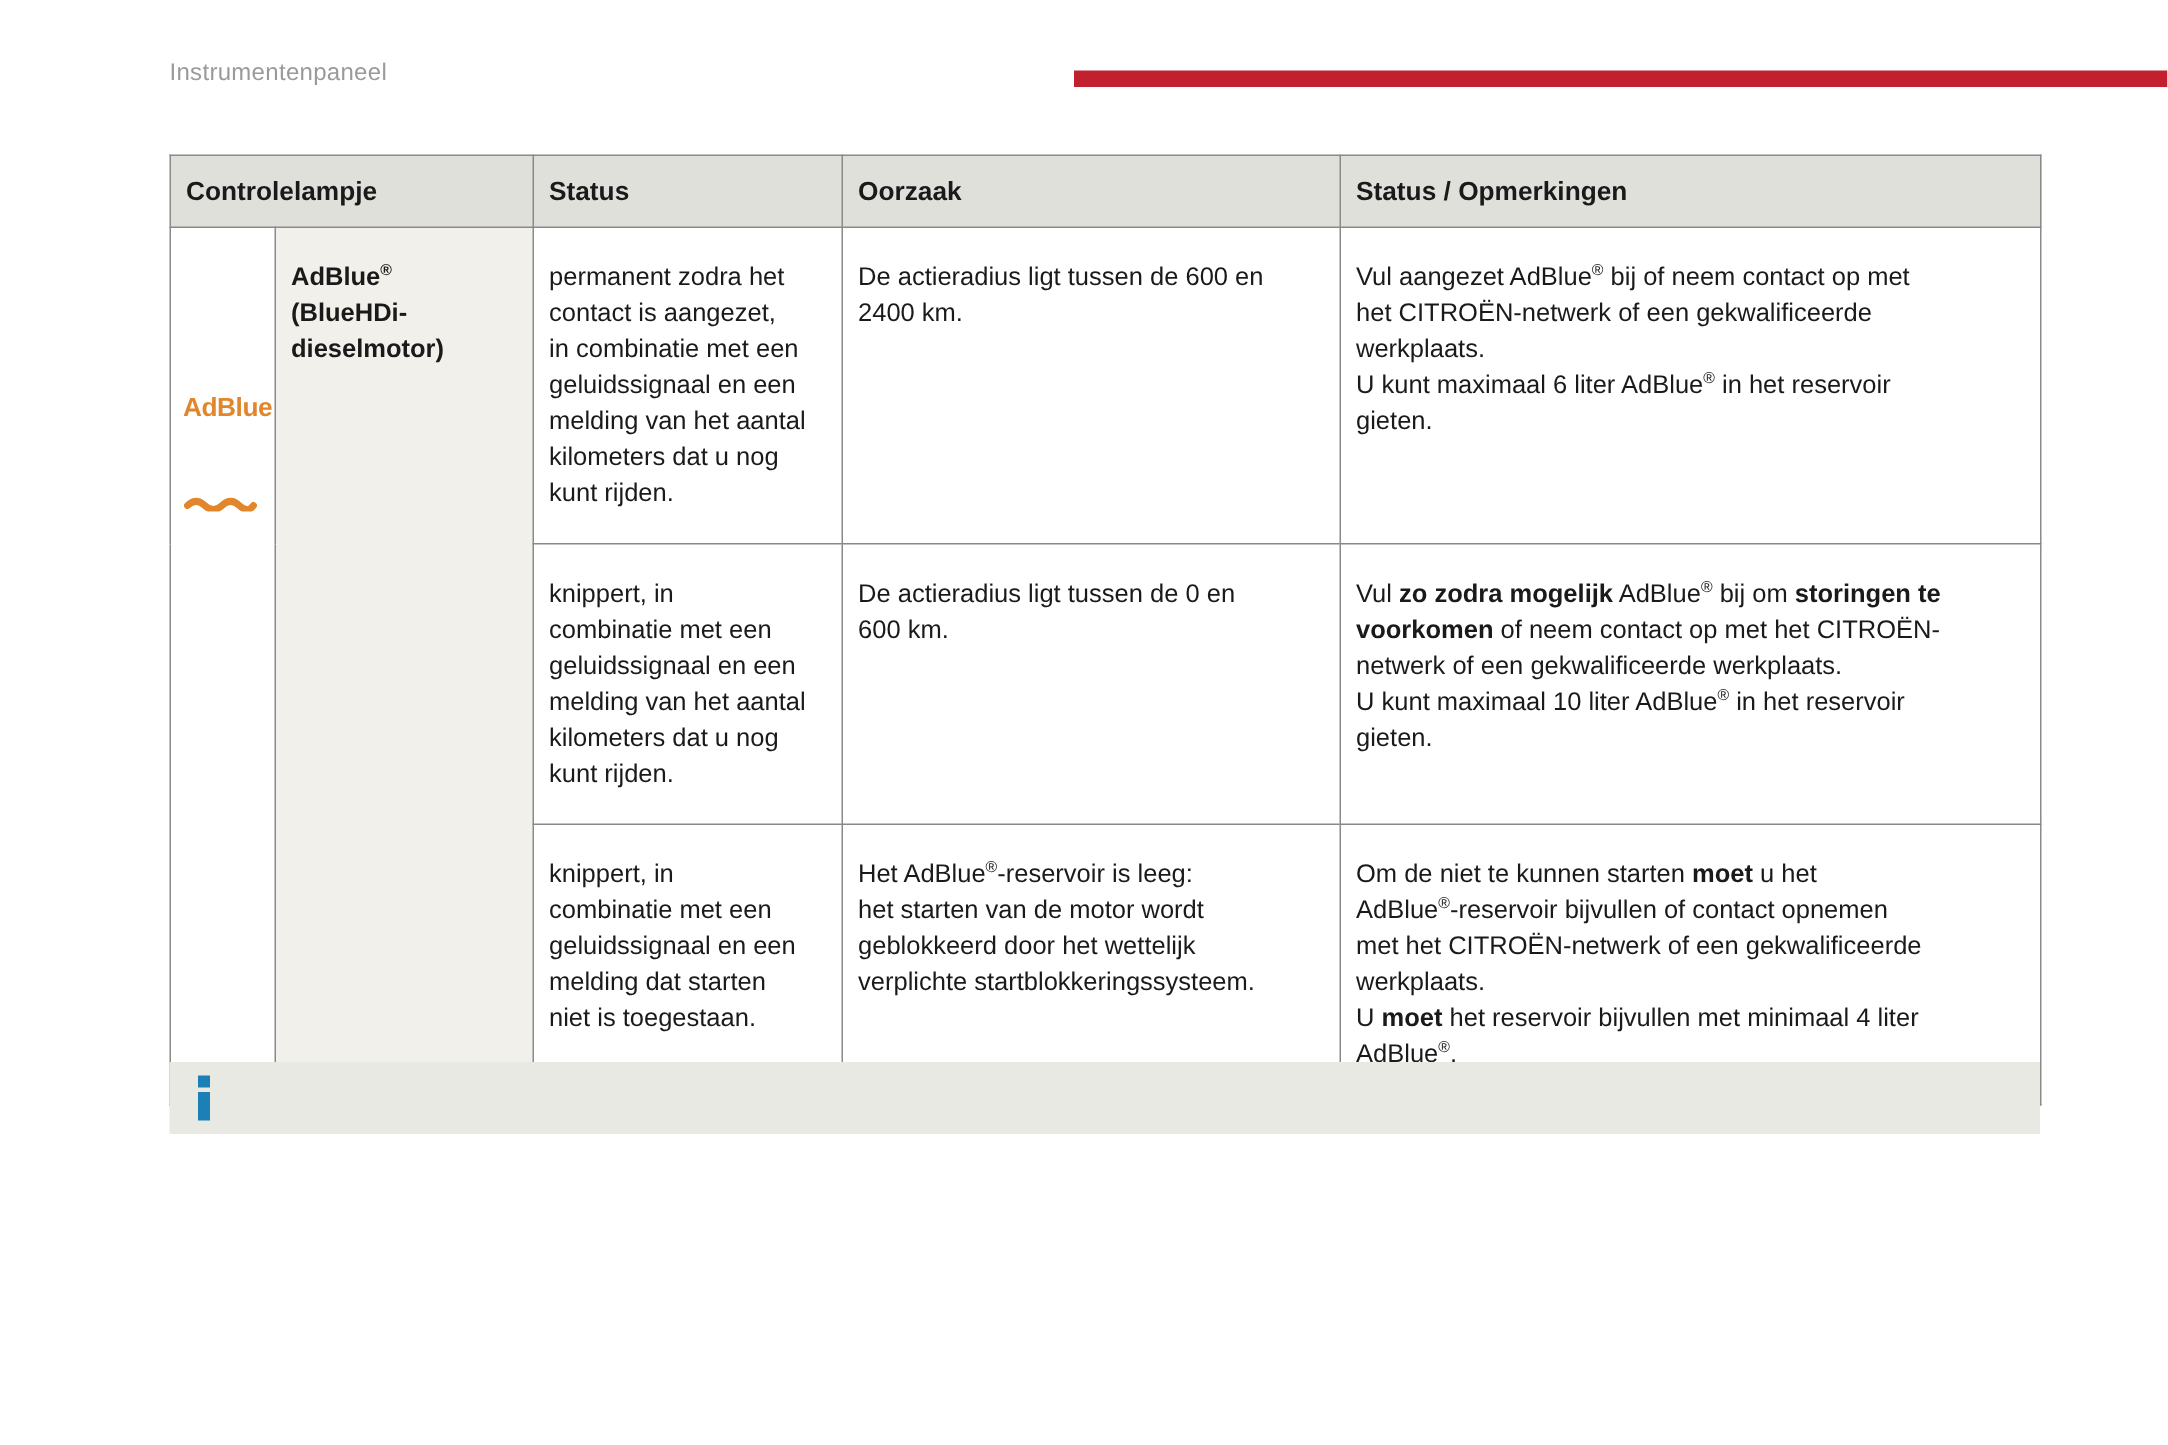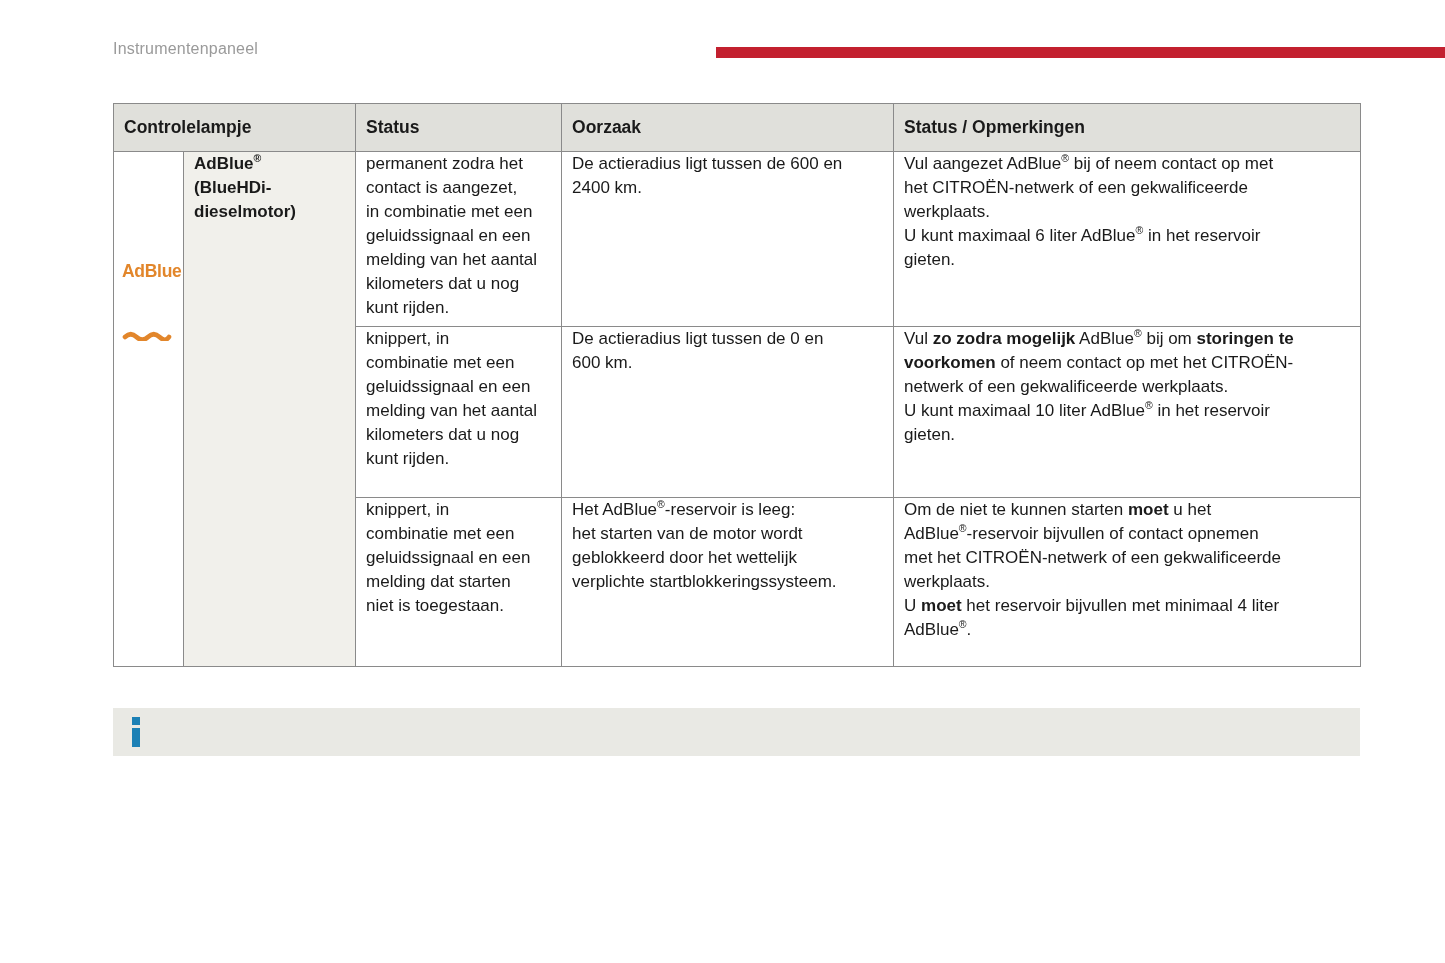--- a/index.html
+++ b/index.html
@@ -35,21 +35,21 @@
   }
   .main-table th {
     background: #e0e0db;
     height: 48px;
     vertical-align: middle;
     padding: 0 10px;
     font-weight: bold;
     font-size: 17.5px;
   }
   .main-table td {
-    padding: 0 10px;
+    padding: 21px 10px;
     line-height: 24px;
     white-space: pre-wrap;
     background: #ffffff;
   }
   td.cell-icon {
     padding: 14px 6px 8px 8px;
     background: #ffffff;
   }
   td.cell-indicator-label {
     background: #f1f0eb;

